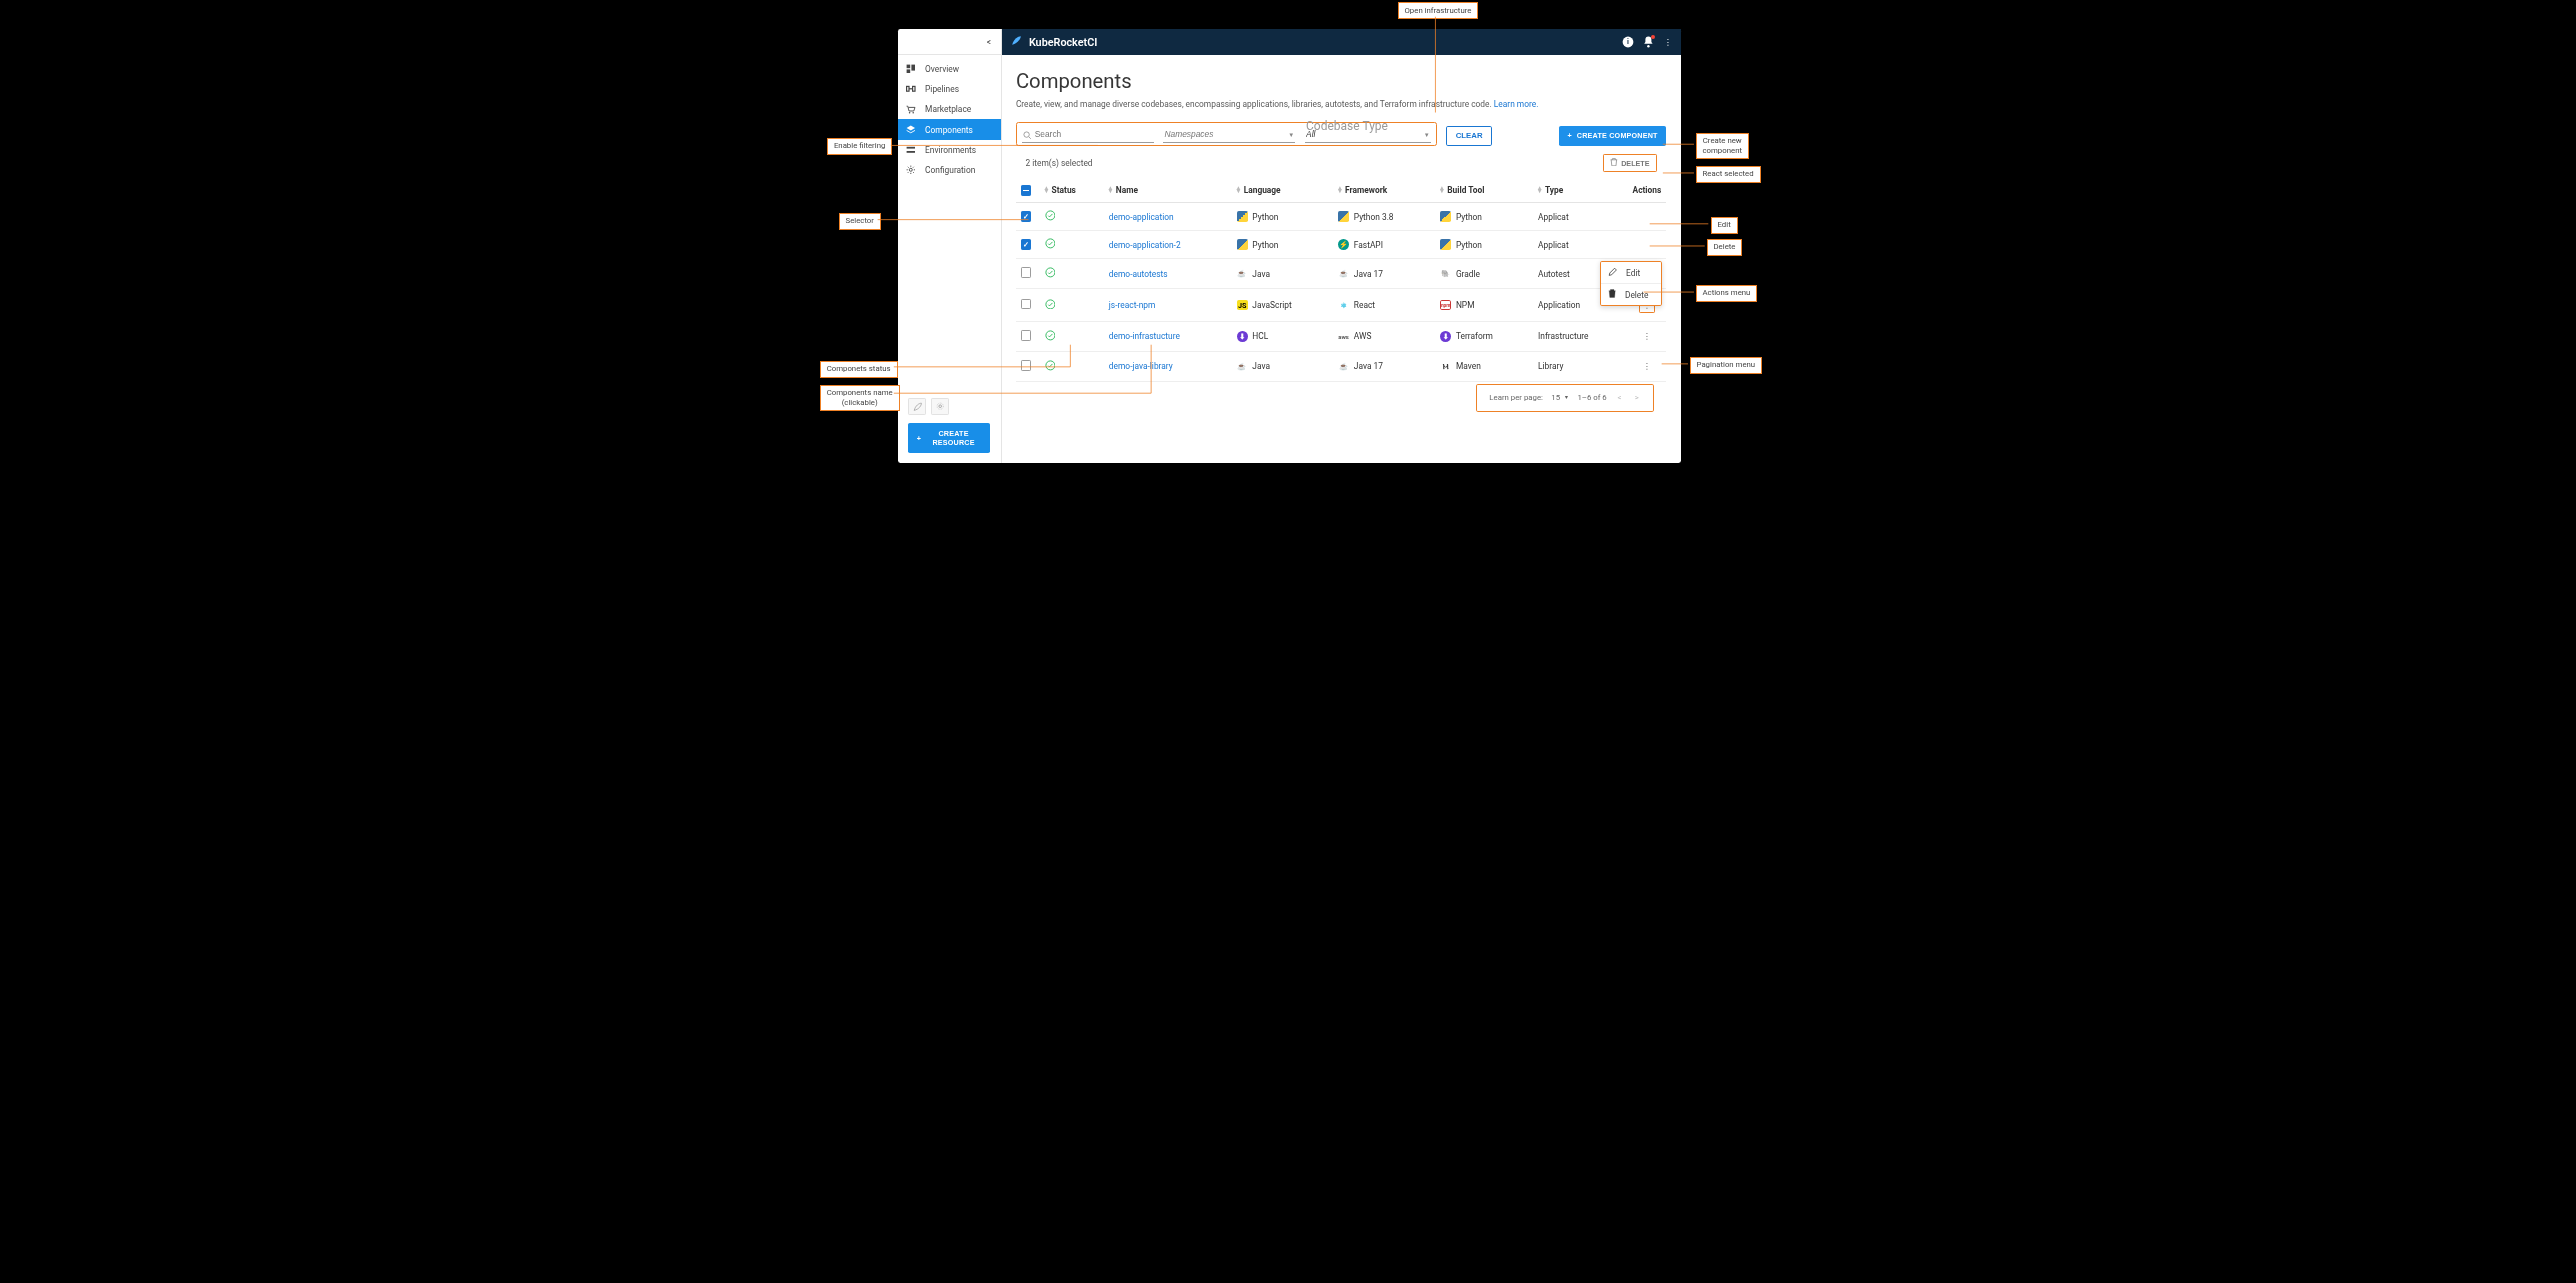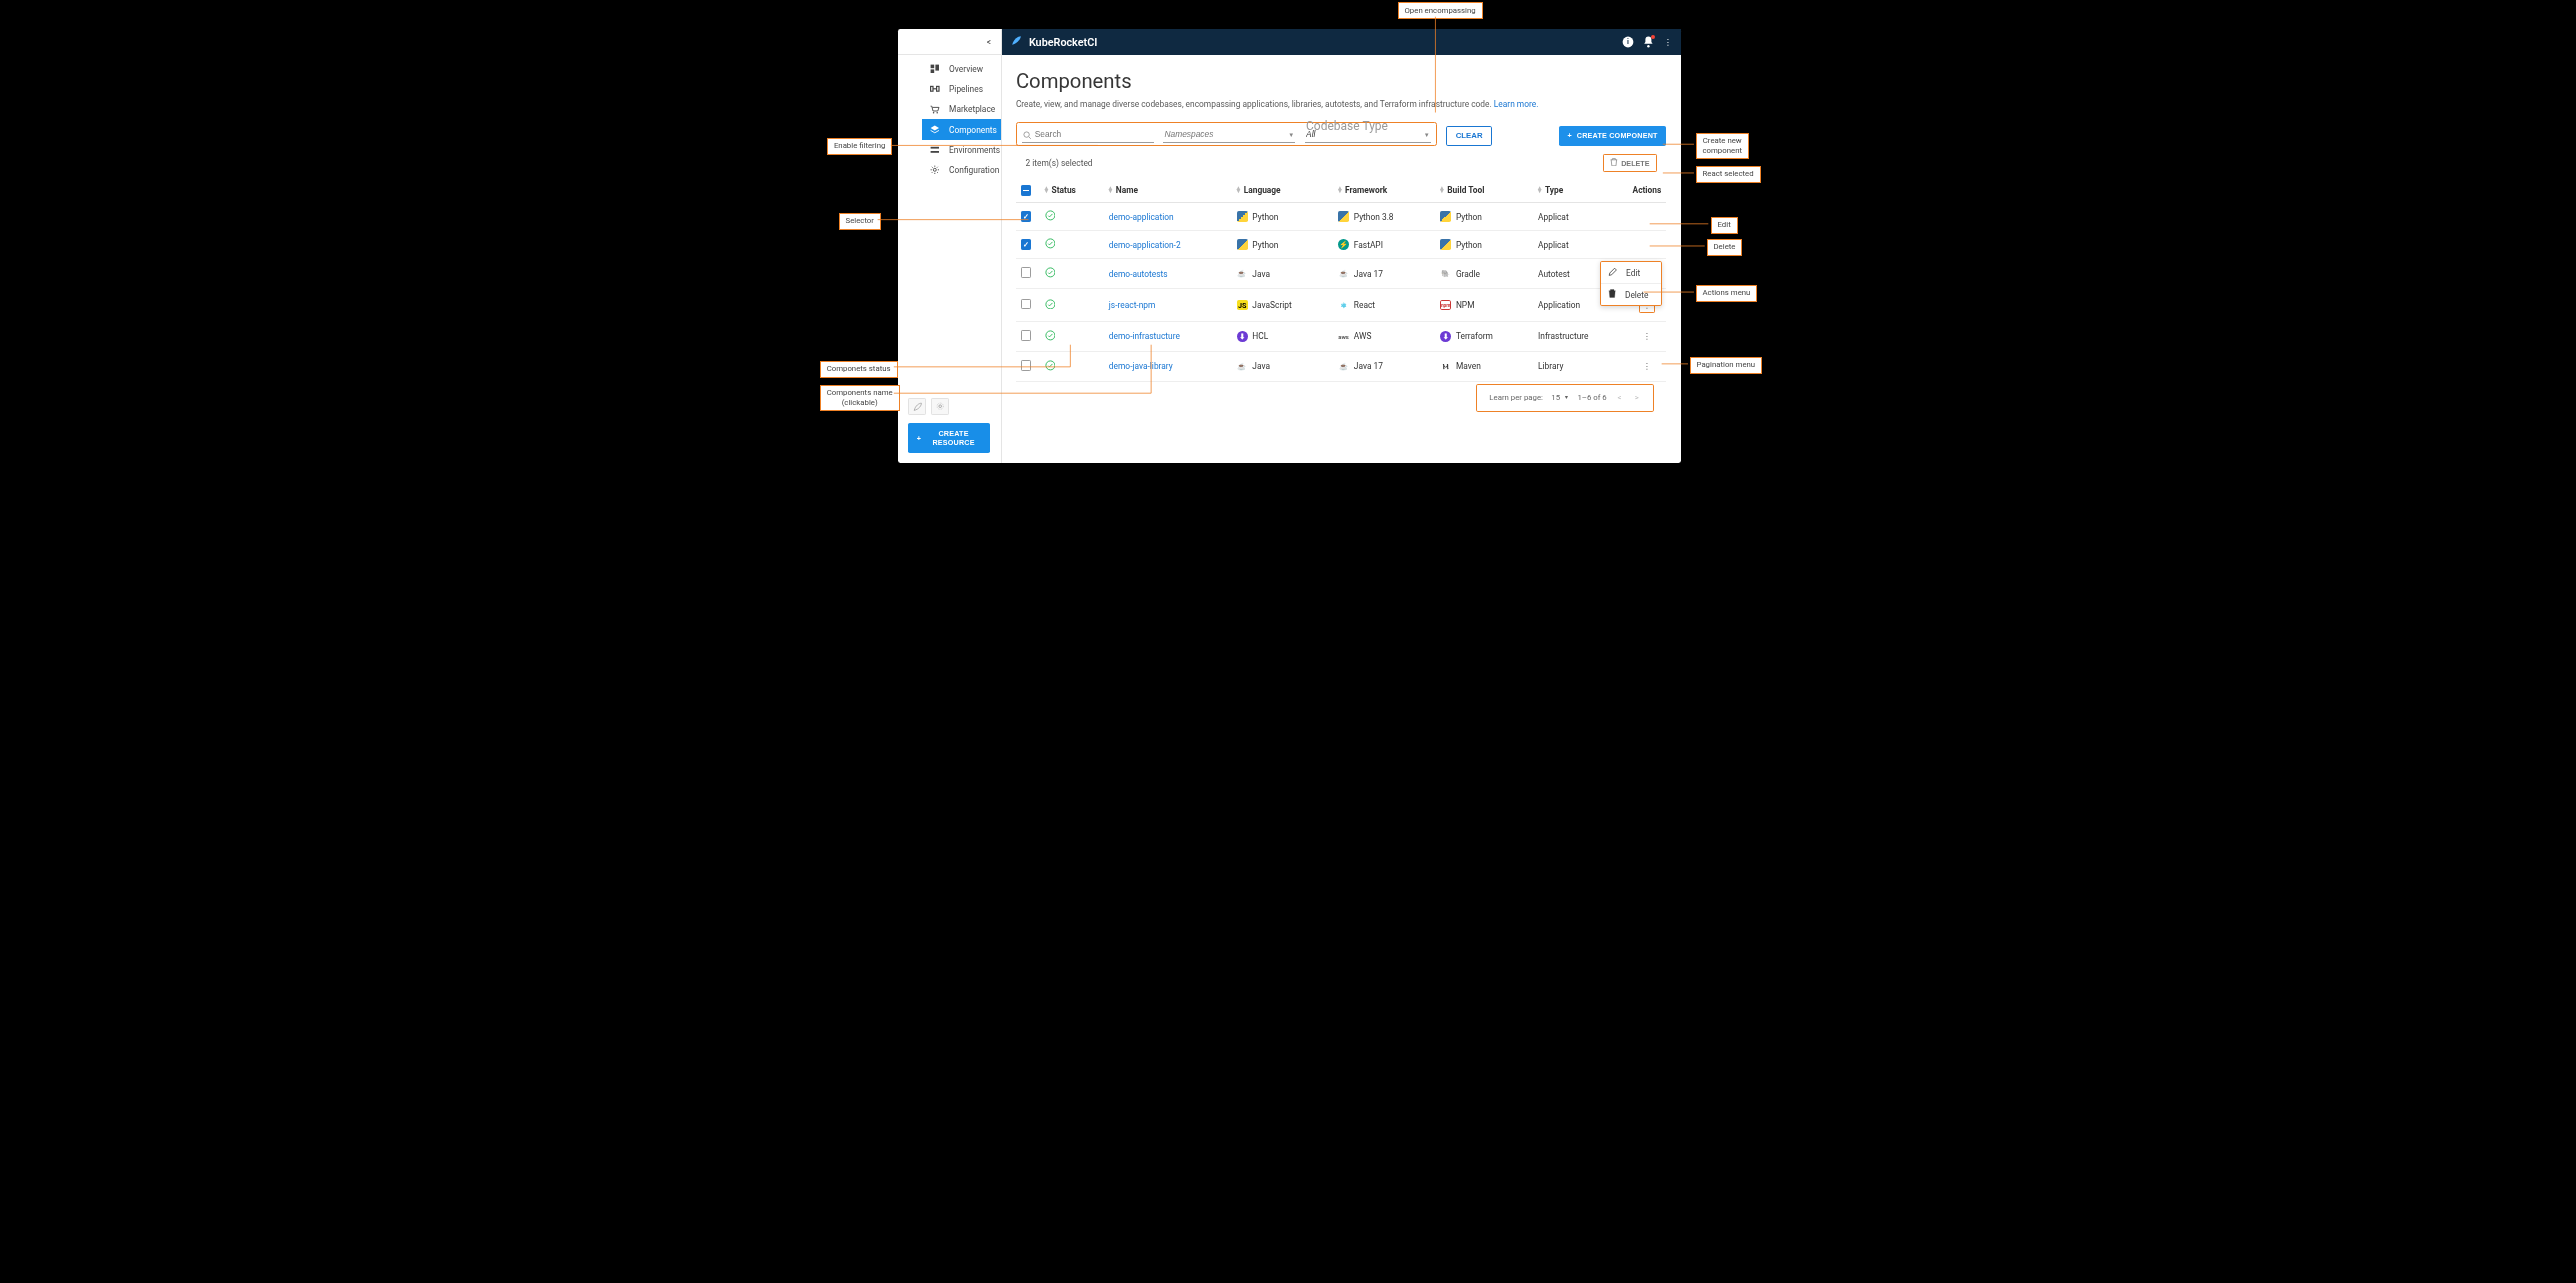--- a/index.html
+++ b/index.html
@@ -10,21 +10,21 @@
     color: #333;
   }
   .canvas { position: relative; width: 939px; height: 468px; margin: 0 auto; }
   .app { position: absolute; left: 79px; top: 29px; width: 783px; height: 434px; background: #fff; display: flex; border-radius: 2.4px; overflow: visible; }
 
   
   .sidebar { width: 104px; border-right: 0.6px solid #e5e5e5; display: flex; flex-direction: column; position: relative; }
   .sidebar-header { height: 26px; display: flex; align-items: center; justify-content: flex-end; padding-right: 9.6px; border-bottom: 0.6px solid #e5e5e5; }
   .collapse-icon { font-size: 8.4px; cursor: pointer; color:#333; }
   .nav { padding-top: 3.6px; }
-  .nav-item { display: flex; align-items: center; height: 20.3px; padding-left: 8.4px; cursor: pointer; color: #4a4a4a; gap: 8.4px; font-size: 8.4px; margin-left: 24px; }
+  .nav-item { display: flex; align-items: center; height: 20.3px; padding-left: 8.4px; cursor: pointer; color: #4a4a4a; gap: 8.4px; font-size: 8.4px; }
   .nav-item.active { background: #188ee8; color: #fff; }
   .nav-icon { width: 10.8px; height: 10.8px; display: inline-flex; align-items: center; justify-content: center; }
   .sidebar-footer { margin-top: auto; padding: 7.2px 10.8px 9.6px; }
   .footer-icons { display:flex; gap:4.8px; margin-bottom:8.4px; }
   .footer-btn { width: 18px; height: 17px; border:0.6px solid #e2e2e2; background:#f7f7f7; display:flex; align-items:center; justify-content:center; border-radius:1.2px; cursor:pointer; }
   .create-resource { background:#188ee8; color:#fff; border:none; padding:6px 8.4px; font-size:7.2px; font-weight:600; border-radius:1.8px; cursor:pointer; display:flex; align-items:center; gap:4.8px; letter-spacing:0.2px; }
 
   
   .main { flex: 1; display: flex; flex-direction: column; overflow: visible; }
   .topbar { height: 26px; background:#0f2941; color:#fff; display:flex; align-items:center; padding:0 8.4px; }
@@ -466,21 +466,21 @@
               <span style="font-size:5.4px">▼</span>
             </span>
           <span>1–6 of 6</span>
           <span class="page-nav">&lt;</span>
           <span class="page-nav">&gt;</span>
         </div>
       </div>
     </div>
   </div>
 
-  <div class="callout" style="left:579px; top:2.4px;">Open encompassing</div>
+  <div class="callout" style="left:579px; top:2.4px;">Open infrastructure</div>
   <div class="callout" style="left:8.4px; top:138px;">Enable filtering</div>
   <div class="callout" style="left:877px; top:133px; white-space:pre;">Create new
 component</div>
   <div class="callout" style="left:877px; top:166px;">React selected</div>
   <div class="callout" style="left:20px; top:213px;">Selector</div>
   <div class="callout" style="left:892px; top:217px;">Edit</div>
   <div class="callout" style="left:888px; top:239px;">Delete</div>
   <div class="callout" style="left:877px; top:285px;">Actions menu</div>
   <div class="callout" style="left:871px; top:357px;">Pagination menu</div>
   <div class="callout" style="left:1.2px; top:361px;">Componets status</div>

